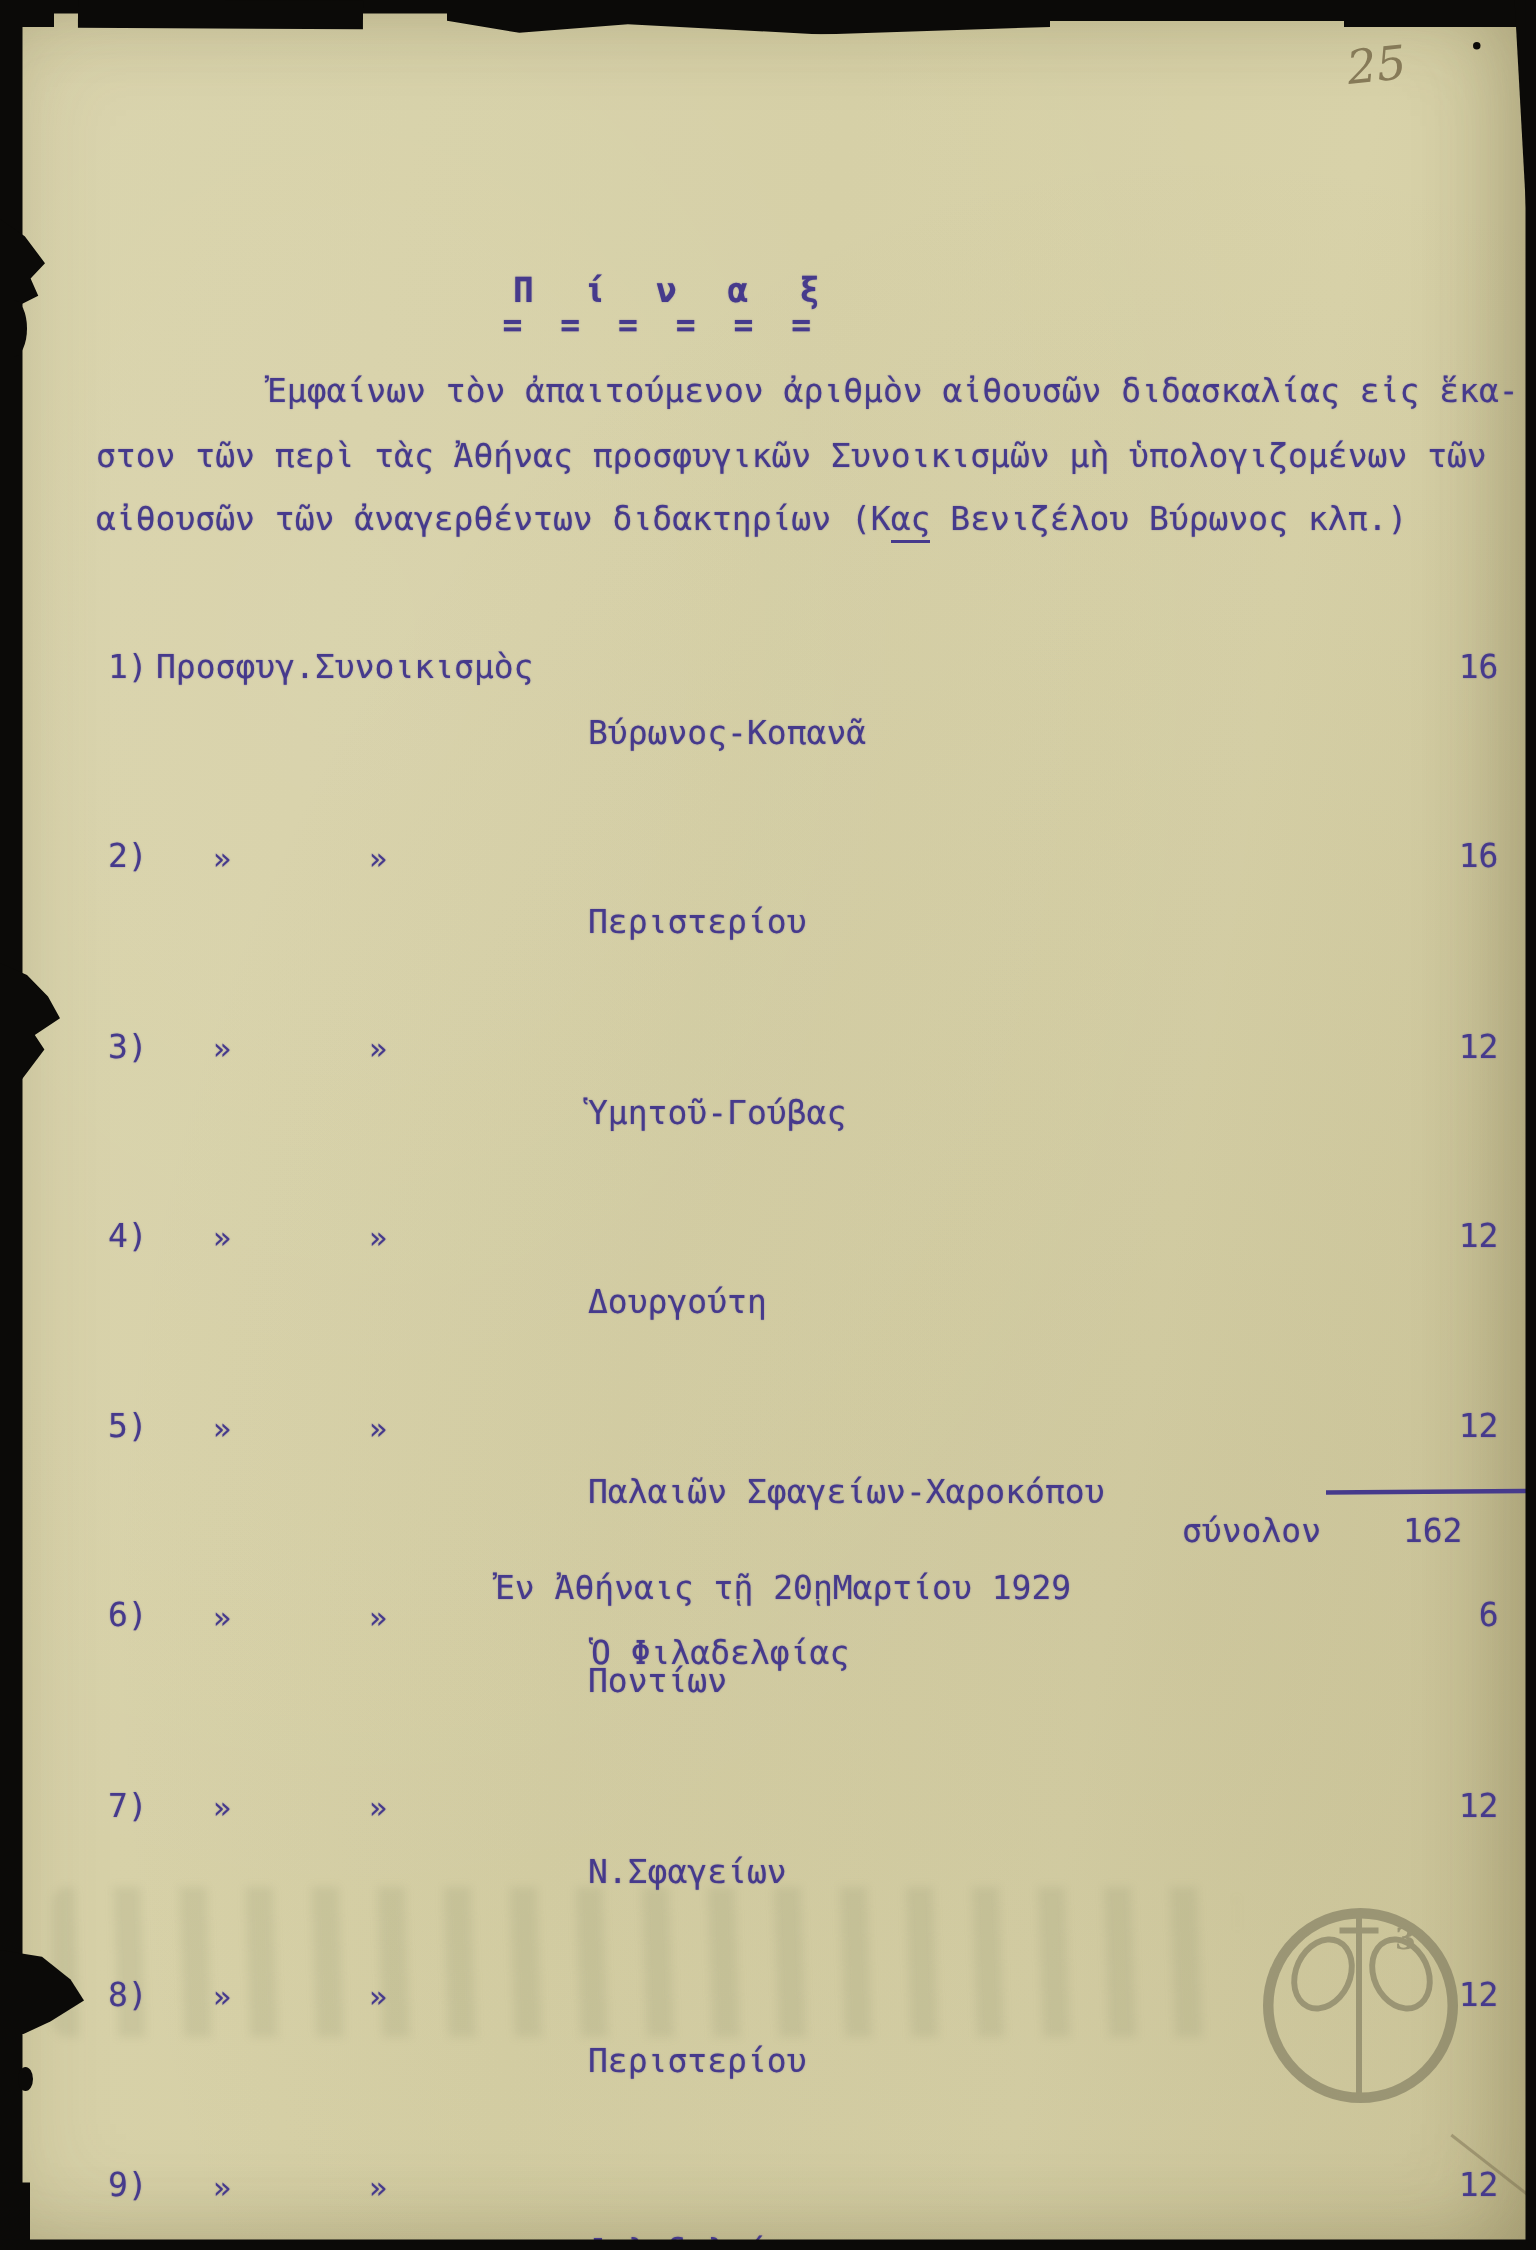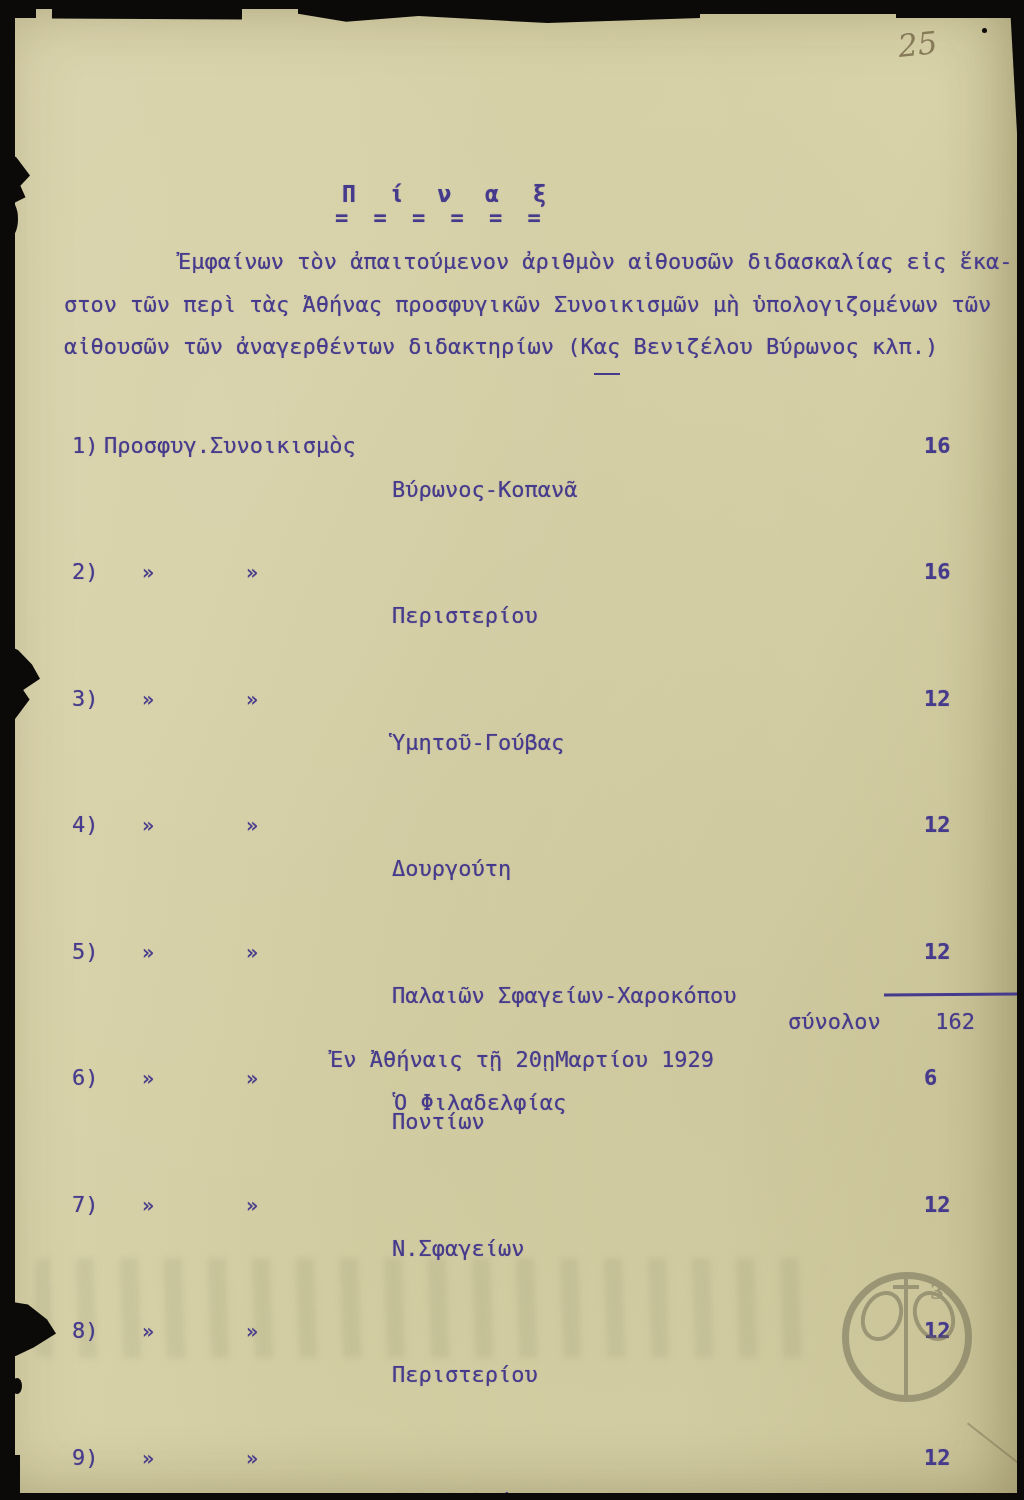--- a/index.html
+++ b/index.html
@@ -14,30 +14,30 @@
   }
   .ink{color:#463a8c;text-shadow:0 0 1px rgba(70,58,140,0.55);}
   .abs{position:absolute;}
   .tw{font-size:22px;line-height:28px;white-space:pre;z-index:2;}
   
   .tear{position:absolute;background:#0b0a08;z-index:5;}
   .page-num{font-family:"DejaVu Serif",serif;font-style:italic;font-size:31px;color:#867a58;
             transform:rotate(-6deg);z-index:3;}
   .title{font-size:23px;font-weight:bold;letter-spacing:10px;}
   .title-dashes{font-size:22px;font-weight:bold;letter-spacing:6px;}
-  .u-part{border-bottom:2px solid currentColor;padding-bottom:14px;}
+  .u-part{border-bottom:2px solid currentColor;padding-bottom:1px;}
   .rows{position:absolute;left:0;top:376px;width:1024px;z-index:2;}
   .row{position:relative;height:42.45px;}
   .row span{position:absolute;top:0;}
   .row .num{left:72px;}
   .row .label{left:104px;}
   .row .d1{left:142px;font-size:20px;}
   .row .d2{left:246px;font-size:20px;}
   .row .name{left:392px;margin-top:44px;}
-  .row .val{left:924px;width:95px;text-align:left;font-weight:bold;}
+  .row .val{left:904px;width:95px;text-align:right;}
   .total-rule{position:absolute;left:884px;top:993px;width:138px;height:3px;background:#463a8c;
               transform:rotate(-0.4deg);z-index:2;}
   .total-label{left:788px;top:1008px;}
   .total-val{left:880px;top:1008px;width:95px;text-align:right;}
   
   .bleed{position:absolute;left:35px;top:1258px;width:790px;height:100px;z-index:1;
     background:repeating-linear-gradient(88deg, rgba(128,133,98,0.15) 0 18px, rgba(128,133,98,0) 18px 44px);
     filter:blur(3px);border-radius:10px;}
   .crease{position:absolute;left:958px;top:1450px;width:90px;height:2px;
     background:rgba(115,105,75,0.45);transform:rotate(38deg);z-index:2;}

